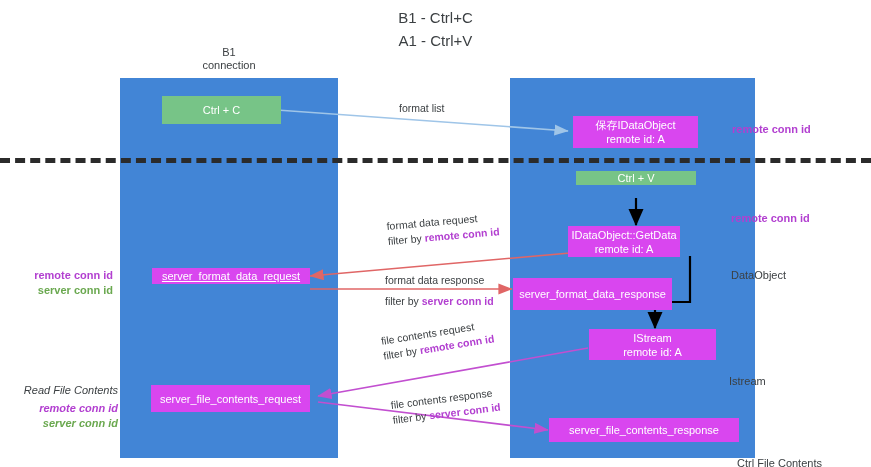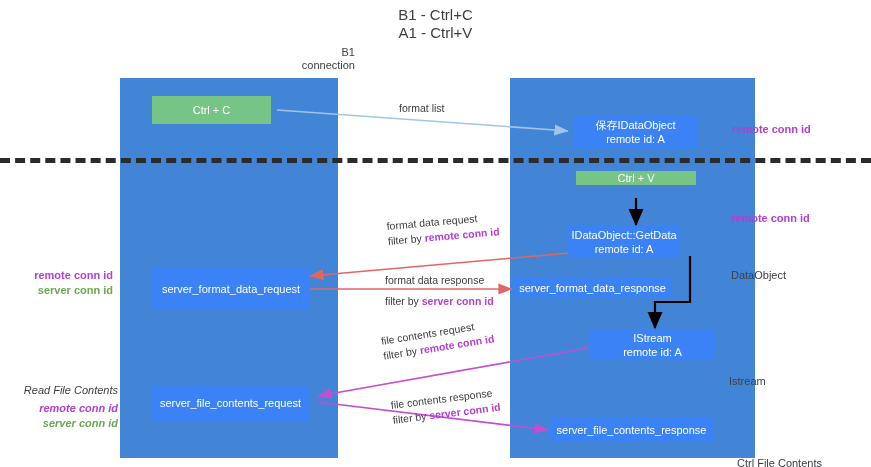--- a/index.html
+++ b/index.html
@@ -6,30 +6,30 @@
   body{
     width:871px;height:467px;position:relative;overflow:hidden;
     font-family:"Liberation Sans","DejaVu Sans",sans-serif;
     color:#3c4043;
   }
   #stage{position:absolute;inset:0;}
 
   
   .title{
     position:absolute;left:0;right:0;top:6px;
-    text-align:center;font-size:15px;line-height:18px;color:#3c4043;
+    text-align:center;font-size:15px;line-height:23px;color:#3c4043;
     white-space:pre-line;
   }
 
   
   .colhead{
     position:absolute;text-align:center;font-size:11px;line-height:13px;
     color:#3c4043;white-space:pre-line;
   }
-  .colhead.b1{left:137px;width:218px;top:46px;text-align:right;}
+  .colhead.b1{left:120px;width:218px;top:46px;}
   .colhead.a1{left:510px;width:245px;top:46px;}
 
   
   .lane{position:absolute;background:#4285d6;top:78px;height:380px;}
   .lane.b1{left:120px;width:218px;}
   .lane.a1{left:510px;width:245px;}
 
   
   .divider{
     position:absolute;left:0;right:0;top:158px;height:0;
@@ -37,21 +37,21 @@
   }
 
   
   .node{
     position:absolute;box-sizing:border-box;
     display:flex;flex-direction:column;align-items:center;justify-content:center;
     color:#ffffff;font-size:11px;line-height:14px;text-align:center;
     white-space:pre-line;padding:3px 6px;
   }
   .node.green{background:#77c487;}
-  .node.orange{background:#3b82f6;}
+  .node.orange{background:#d946ef;}
 
   
   .sidelabel{
     position:absolute;font-size:11px;line-height:14px;white-space:pre-line;
   }
   .sidelabel.plain{color:#3c4043;margin-top:32px;}
   .sidelabel.remote{color:#b23fd0;font-weight:bold;}
 
   .legend{position:absolute;font-size:11px;line-height:15px;font-weight:bold;text-align:right;}
   .legend .rc{color:#b23fd0;}
@@ -108,40 +108,40 @@
 
     <path d="M 690 256 L 690 302 L 655 302 L 655 328" stroke="#000000" stroke-width="2.2" fill="none" marker-end="url(#ar-black)"></path>
 
     <line x1="588" y1="348" x2="318" y2="396" stroke="#c24fd0" stroke-width="1.6" marker-end="url(#ar-purple)"></line>
 
     <line x1="318" y1="402" x2="548" y2="430" stroke="#c24fd0" stroke-width="1.6" marker-end="url(#ar-purple)"></line>
   </svg>
 
   <div class="divider"></div>
 
-  <div class="node green" style="left:152px;top:96px;width:119px;height:28px;">Ctrl + C</div>
+  <div class="node green" style="left:162px;top:96px;width:119px;height:28px;">Ctrl + C</div>
 
   <div class="node orange" style="left:573px;top:116px;width:125px;height:32px;">保存IDataObject
 remote id: A</div>
 
   <div class="node green" style="left:576px;top:171px;width:120px;height:14px;">Ctrl + V</div>
 
   <div class="node orange" style="left:568px;top:226px;width:112px;height:31px;">IDataObject::GetData
 remote id: A</div>
 
-  <div class="node orange" style="left:152px;top:268px;width:158px;height:41px;">server_format_data_request</div>
+  <div class="node orange" style="left:152px;top:268px;width:158px;height:16px;text-decoration:underline;">server_format_data_request</div>
 
-  <div class="node orange" style="left:513px;top:278px;width:159px;height:20px;">server_format_data_response</div>
+  <div class="node orange" style="left:513px;top:278px;width:159px;height:32px;">server_format_data_response</div>
 
   <div class="node orange" style="left:589px;top:329px;width:127px;height:31px;">IStream
 remote id: A</div>
 
-  <div class="node orange" style="left:151px;top:385px;width:159px;height:36px;">server_file_contents_request</div>
+  <div class="node orange" style="left:151px;top:385px;width:159px;height:27px;">server_file_contents_request</div>
 
-  <div class="node orange" style="left:549px;top:418px;width:165px;height:24px;">server_file_contents_response</div>
+  <div class="node orange" style="left:549px;top:418px;width:190px;height:24px;">server_file_contents_response</div>
 
   <div class="sidelabel remote" style="left:732px;top:122px;">remote conn id</div>
 
   <div class="sidelabel remote" style="left:731px;top:211px;">remote conn id</div>
 
   <div class="sidelabel plain" style="left:731px;top:236px;">DataObject</div>
 
   <div class="sidelabel plain" style="left:729px;top:342px;">Istream</div>
 
   <div class="sidelabel plain" style="left:737px;top:424px;">Ctrl File Contents</div>

